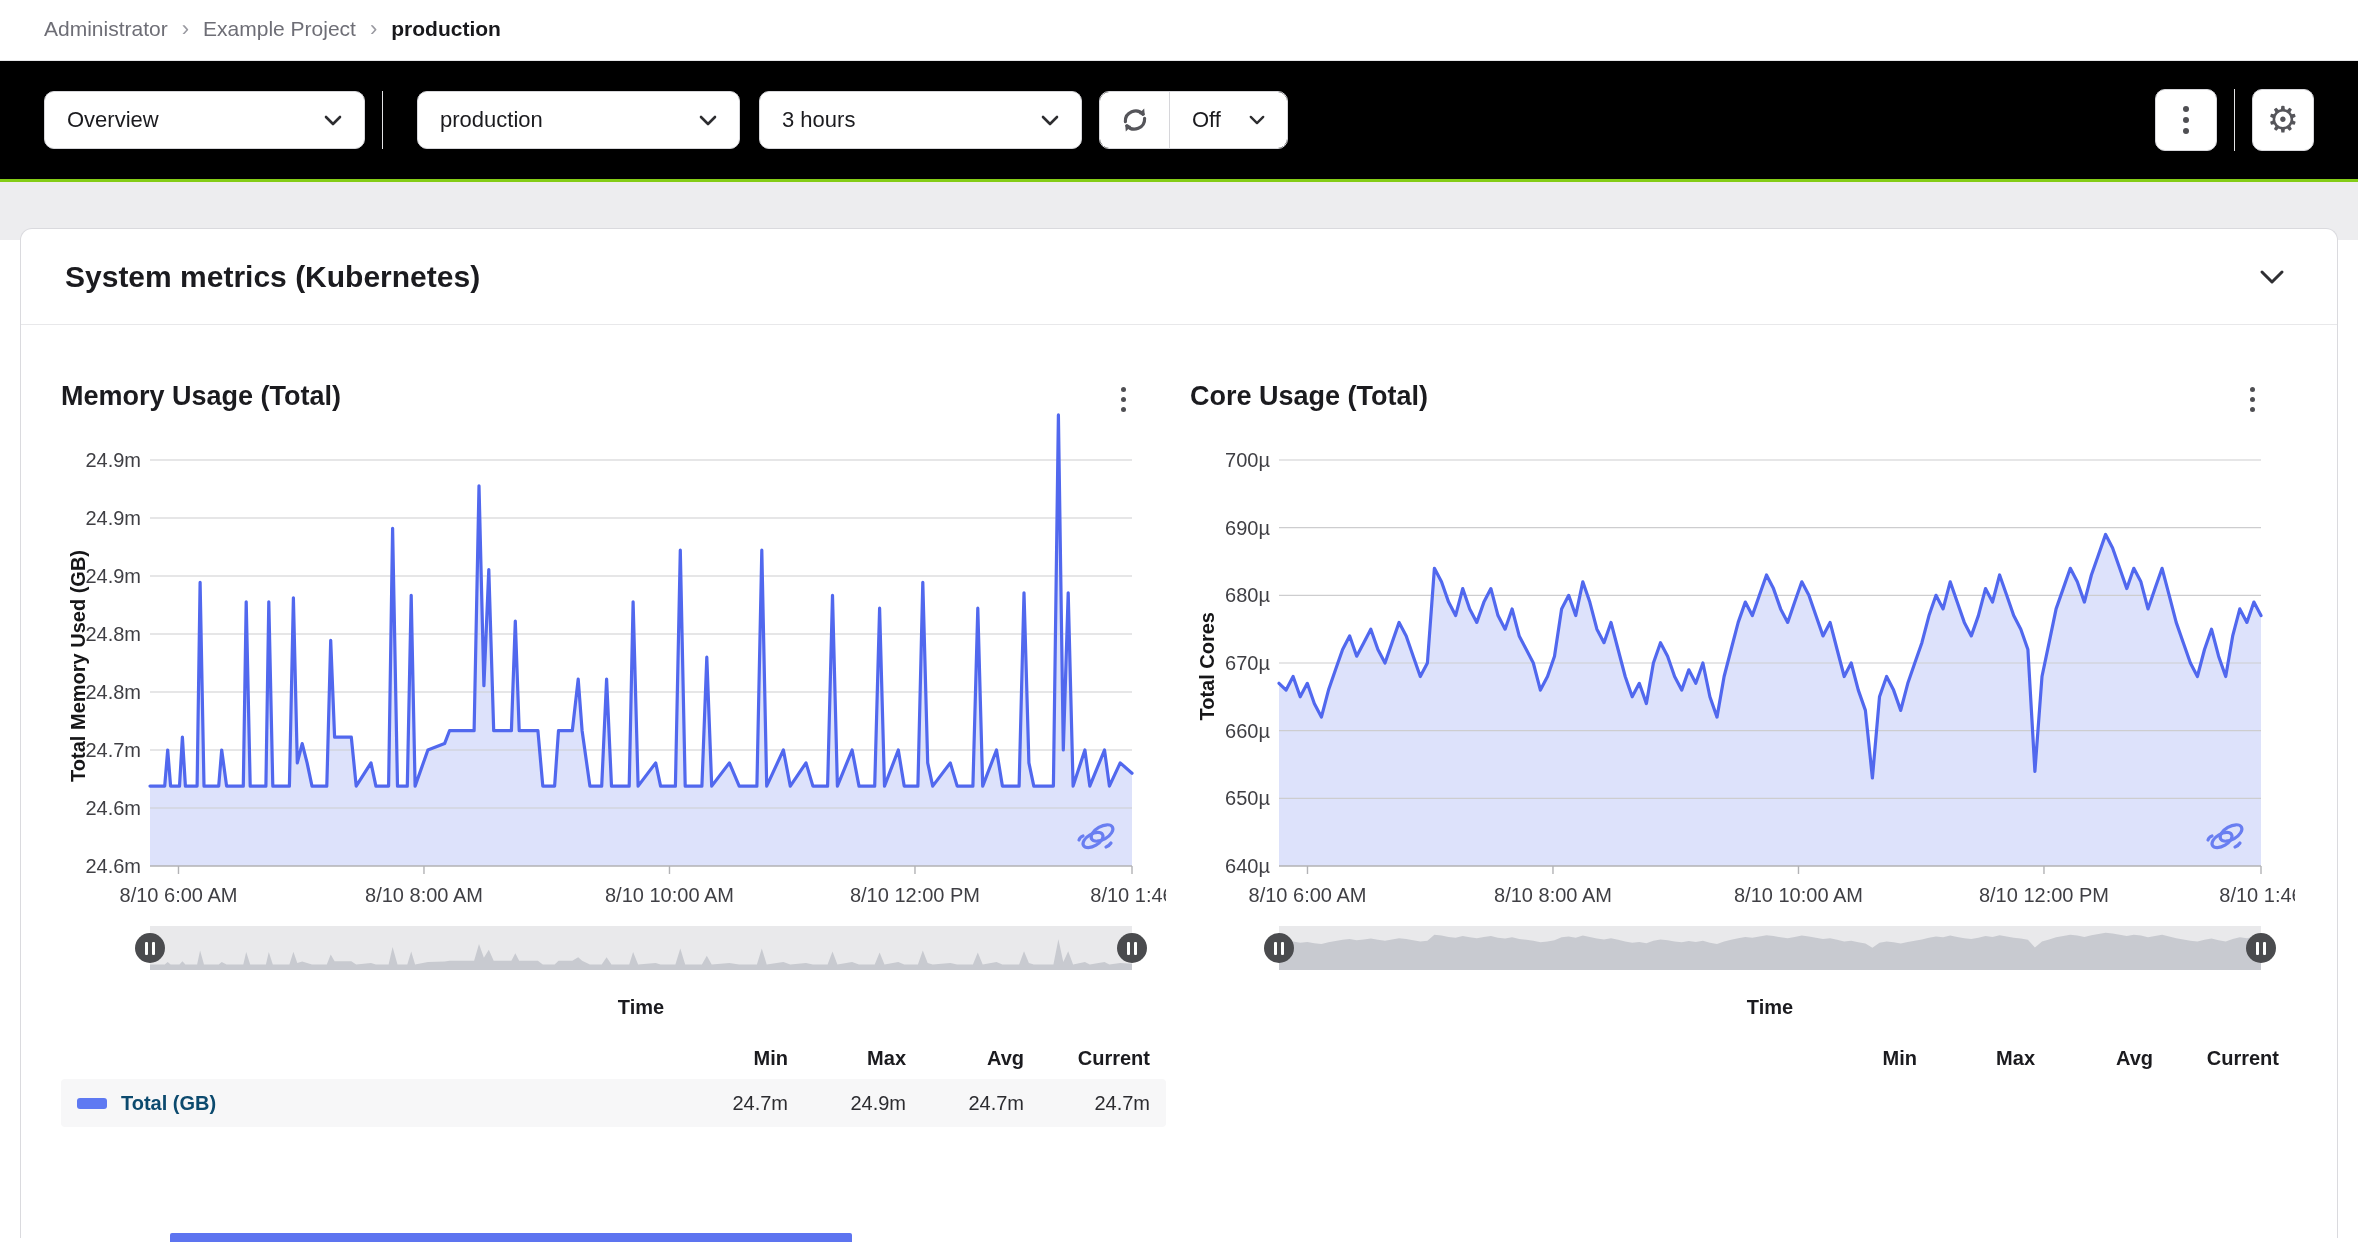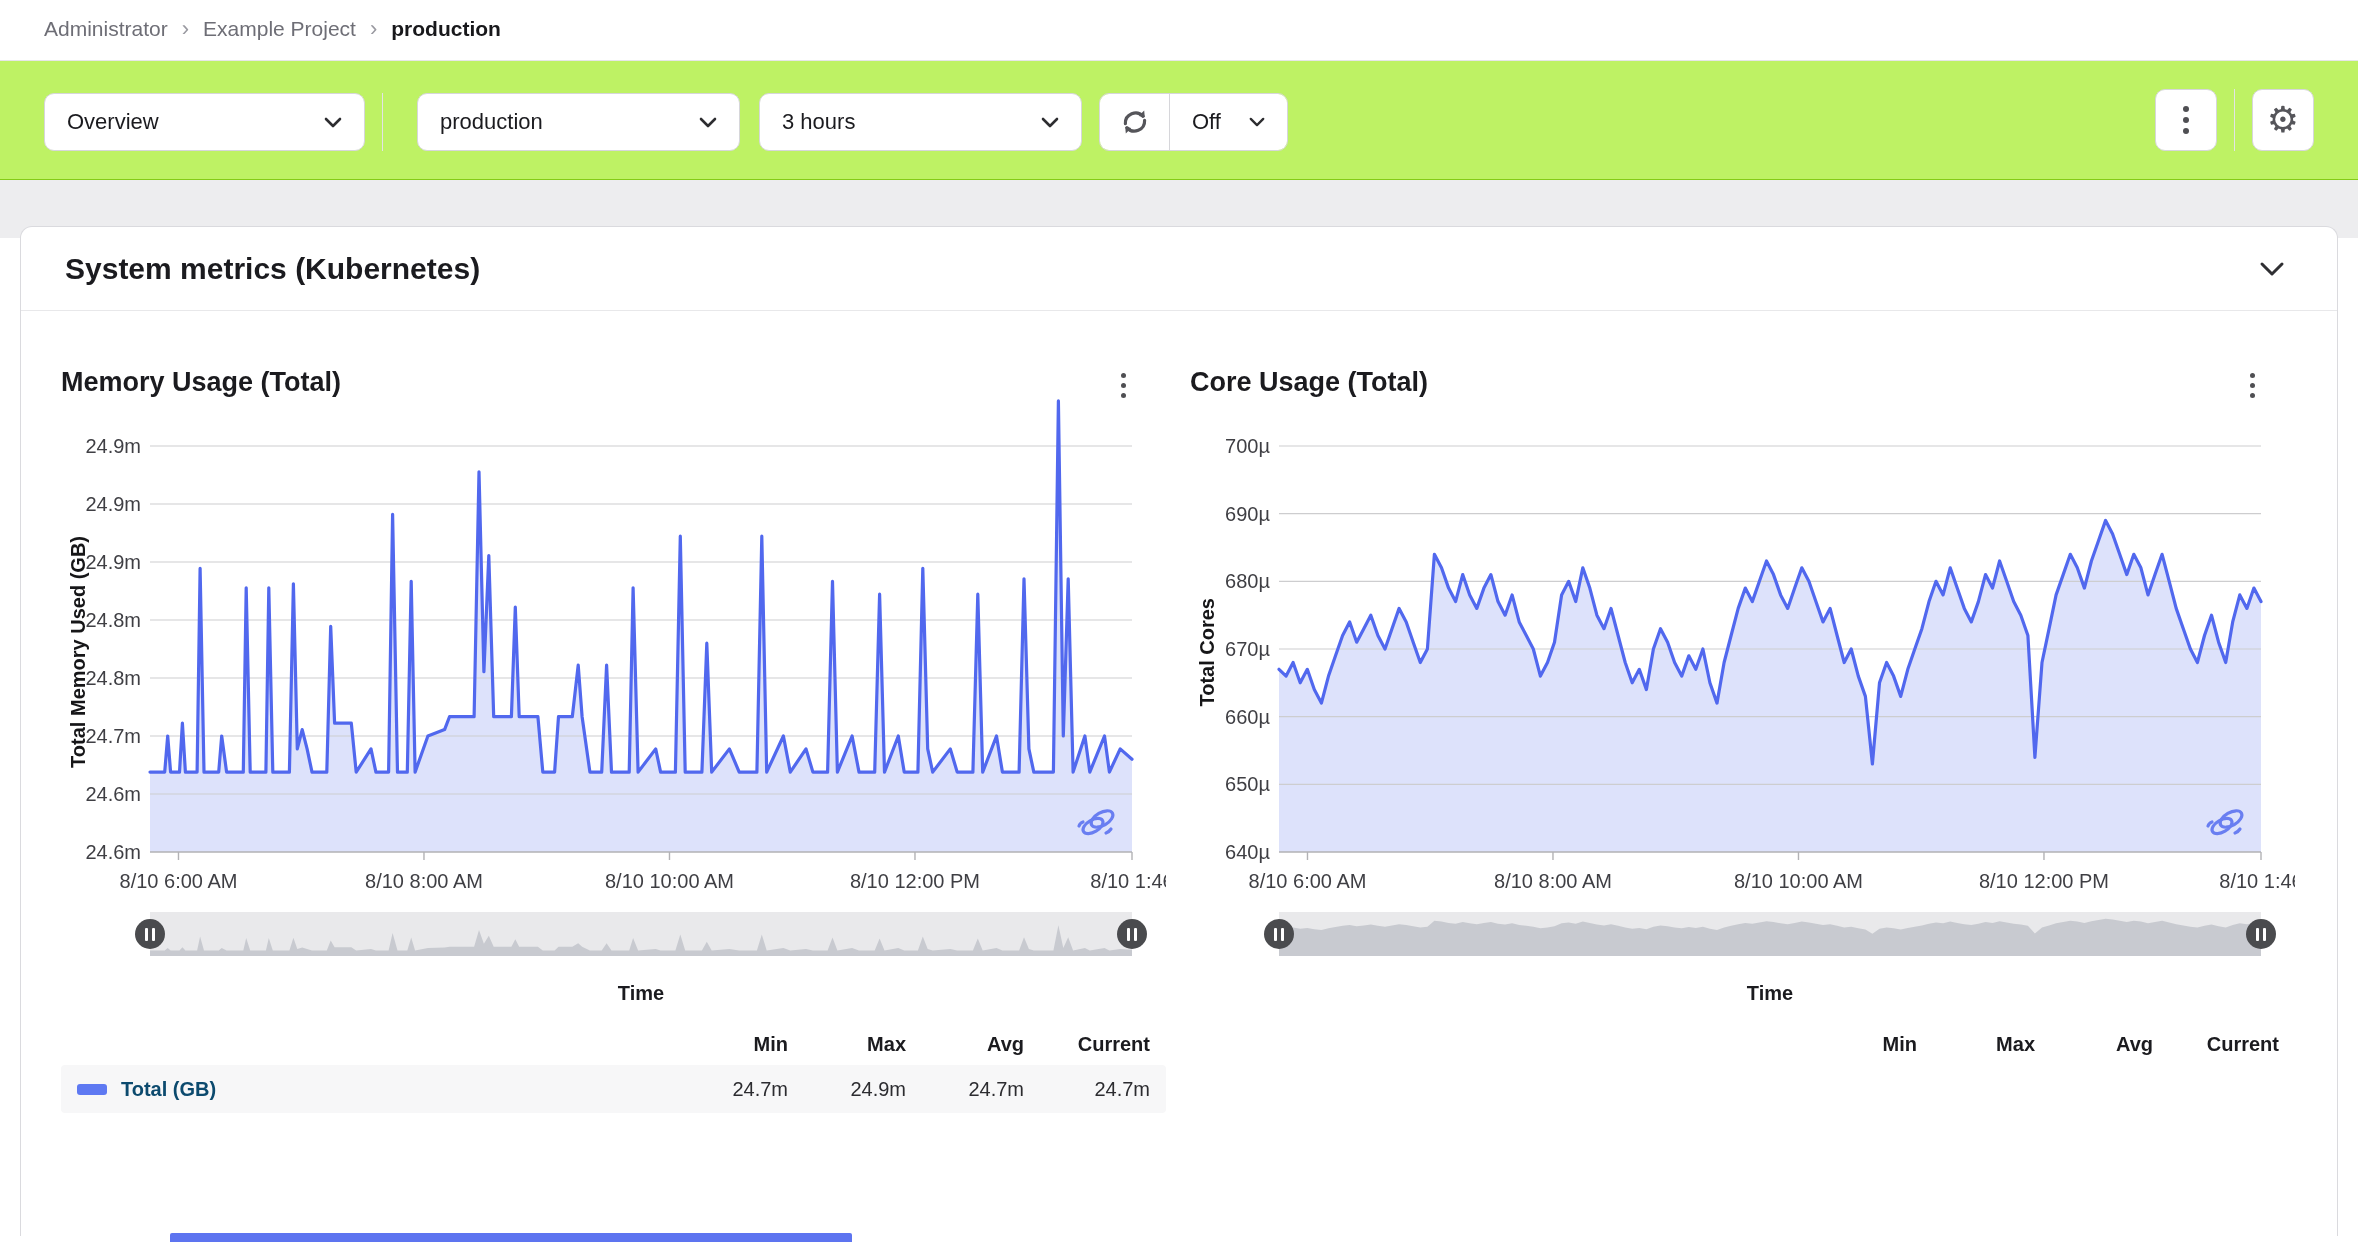--- a/index.html
+++ b/index.html
@@ -7,21 +7,21 @@
     font-family:"Liberation Sans","DejaVu Sans",sans-serif; color:#1b1b1f; }
 
   
   .breadcrumb { display:flex; align-items:center; gap:14px; padding:16px 44px 18px; font-size:21px; }
   .crumb { color:#6e6e76; }
   .crumb.current { color:#18181b; font-weight:bold; }
   .crumb-sep { color:#9a9aa1; font-size:22px; }
   .hr { border-top:1px solid #e6e6e8; }
 
   
-  .toolbar { display:flex; align-items:flex-end; padding:28px 44px; background:#bef264; border-bottom:1px solid #84cc16; }
+  .toolbar { display:flex; align-items:center; padding:28px 44px; background:#000000; border-bottom:3px solid #84cc16; }
   .select-btn { display:flex; align-items:center; justify-content:space-between; height:58px;
     background:#fff; border:1.5px solid #d6d6da; border-radius:10px; padding:0 22px; font-size:22px; cursor:pointer; }
   .select-overview { width:321px; }
   .select-instance { width:323px; margin-left:34px; }
   .select-range { width:323px; margin-left:19px; }
   .tb-divider { width:1px; height:58px; background:#e3e3e5; margin-left:17px; }
   .refresh-group { display:flex; height:58px; border:1.5px solid #d6d6da; border-radius:10px; overflow:hidden; margin-left:17px; }
   .refresh-btn { width:70px; display:flex; align-items:center; justify-content:center; background:#fff; border:none; border-right:1.5px solid #d6d6da; cursor:pointer; }
   .refresh-off { display:flex; align-items:center; gap:28px; padding:0 22px; font-size:22px; background:#fff; cursor:pointer; }
   .tb-right { margin-left:auto; display:flex; align-items:center; }
@@ -29,21 +29,21 @@
     display:flex; align-items:center; justify-content:center; cursor:pointer; }
   .tb-right .tb-divider { margin:0 17px; height:62px; }
   .gear-glyph { font-size:36px; color:#55555a; line-height:1; }
   .kebab { display:flex; flex-direction:column; gap:5px; }
   .kebab i { width:6px; height:6px; border-radius:50%; background:#4f4f53; }
 
   
   .band { height:58px; background:#ededef; }
   .card { position:relative; margin:-12px 20px 0; background:#fff; border:1px solid #dadade;
     border-bottom:none; border-radius:12px 12px 0 0; height:1010px; }
-  .card-header { display:flex; align-items:center; justify-content:space-between; height:84px; padding:0 44px; border-bottom:1px solid #e8e8ea; }
+  .card-header { display:flex; align-items:center; justify-content:space-between; height:96px; padding:0 44px; border-bottom:1px solid #e8e8ea; }
   .card-title { font-size:30px; font-weight:bold; }
   .collapse-btn { background:none; border:none; cursor:pointer; padding:8px; }
 
   .charts-row { display:flex; gap:24px; padding:0 40px; }
   .chart { width:1105px; overflow:hidden; position:relative; }
   .chart-head { margin-top:56px; display:flex; align-items:flex-start; justify-content:space-between; }
   .chart-title { font-size:27px; font-weight:bold; }
   .chart-kebab { background:none; border:none; cursor:pointer; padding:6px 10px; margin-right:30px; }
   .chart-kebab .kebab i { width:5px; height:5px; }
 

